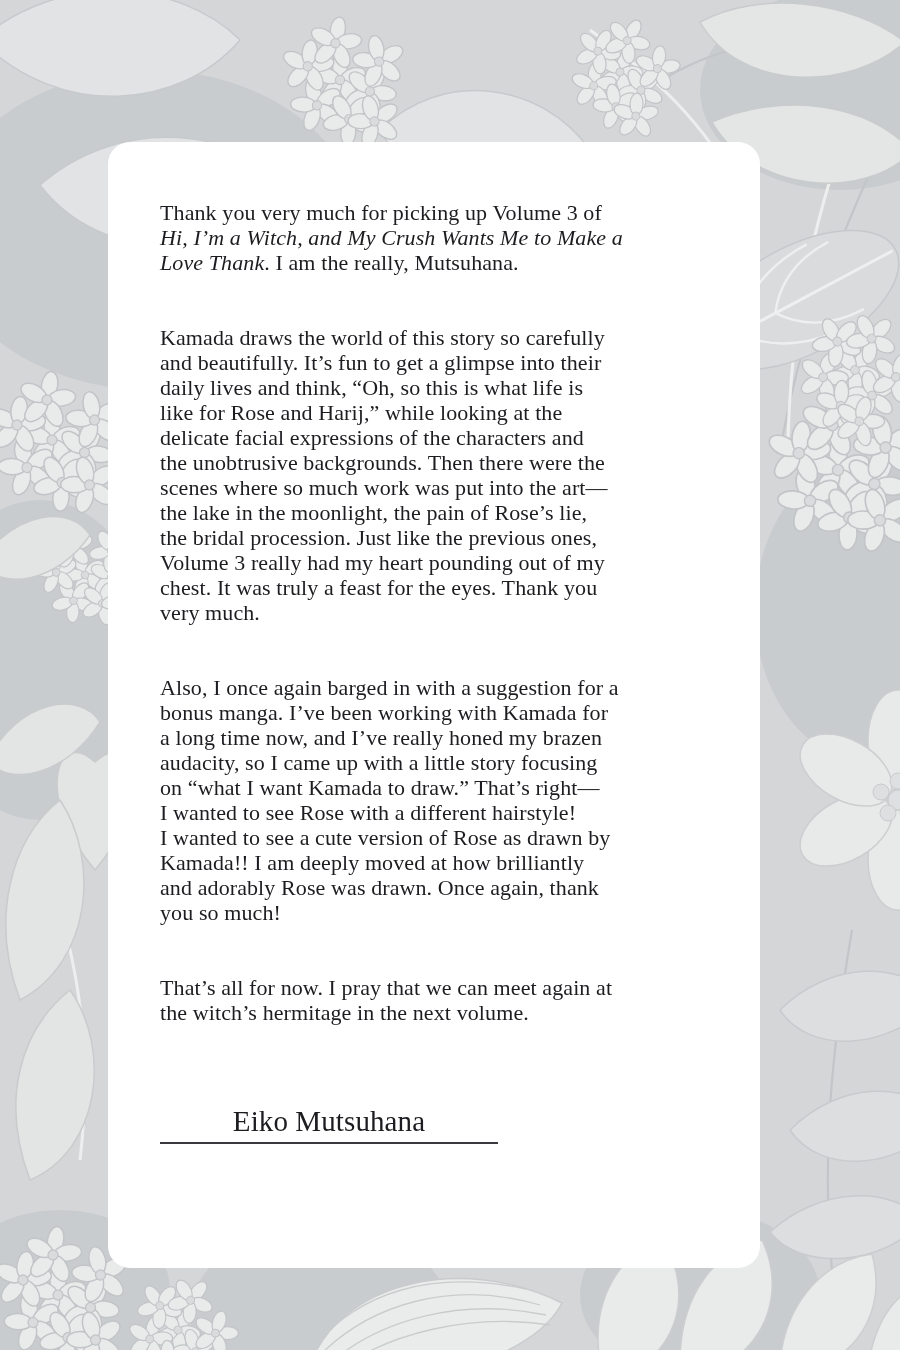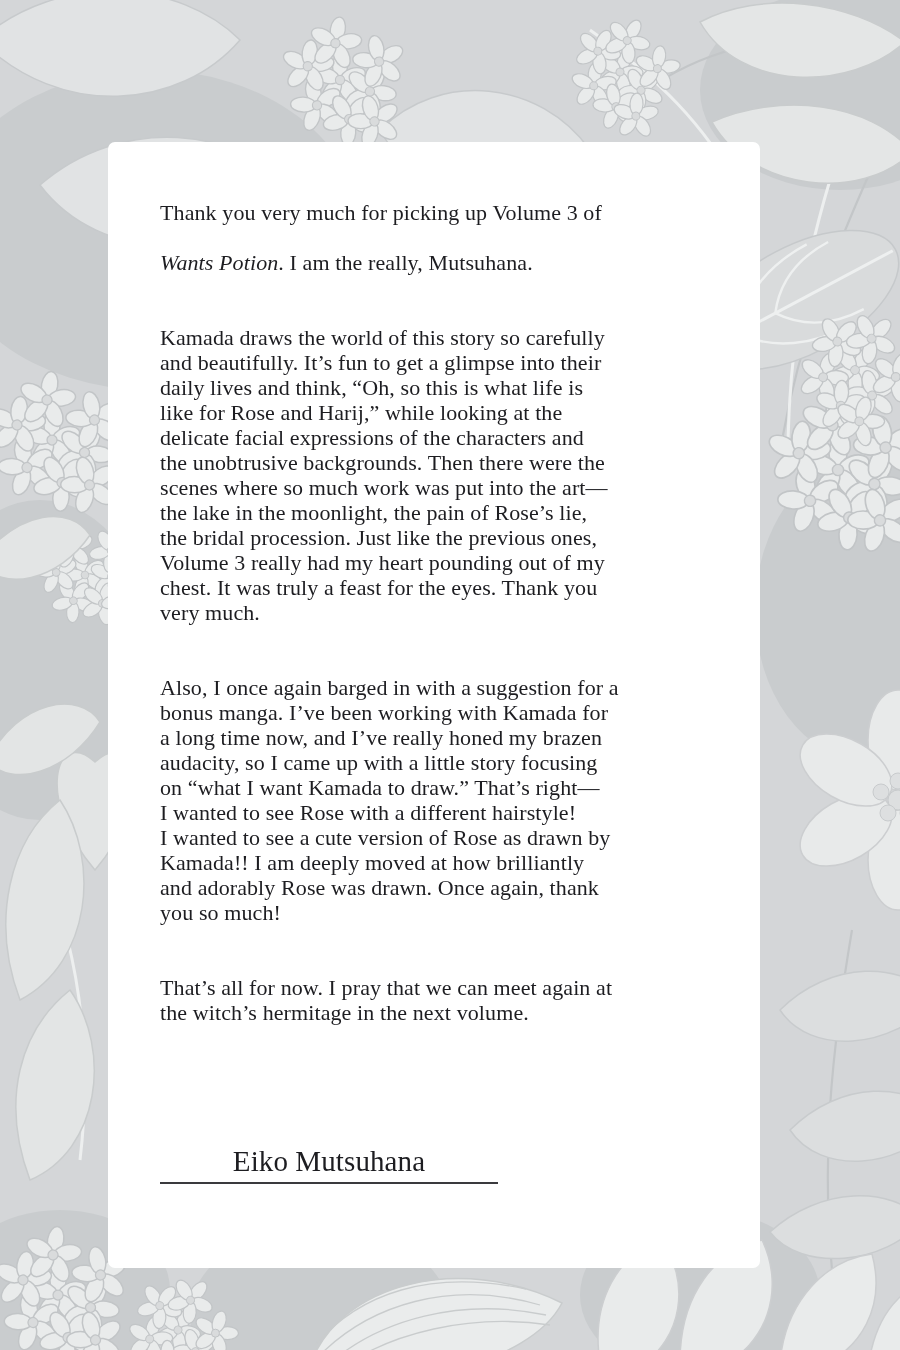--- a/index.html
+++ b/index.html
@@ -12,39 +12,39 @@
   .bg {
     position: absolute; left: 0; top: 0;
     width: 900px; height: 1350px;
     display: block;
   }
   .card {
     position: absolute;
     left: 108px; top: 142px;
     width: 652px; height: 1126px;
     background: #ffffff;
-    border-radius: 7px;
+    border-radius: 22px;
   }
   .content {
     position: absolute;
     left: 52px; top: 58px;
     width: 564px;
     color: #1d1d21;
     font-size: 22px;
     line-height: 25px;
     letter-spacing: 0.1px;
   }
   .para {
     margin: 0 0 50px 0;
     white-space: pre-line;
   }
   .para:last-of-type { margin-bottom: 4px; }
   .book-title { font-style: italic; }
   .signature-block {
-    margin-top: 120px;
+    margin-top: 80px;
     width: 338px;
     text-align: center;
     font-size: 29px;
     line-height: 32px;
     padding-bottom: 5px;
     border-bottom: 2px solid #3a3a3e;
     white-space: nowrap;
   }
 </style>
 </head>
@@ -176,21 +176,21 @@
     <path d="M600,1362 C590,1300 620,1254 660,1240 C692,1280 682,1340 640,1366 Z"></path>
     <path d="M680,1362 C680,1294 716,1250 762,1240 C786,1290 766,1346 720,1366 Z"></path>
     <path d="M780,1362 C786,1300 826,1260 872,1254 C886,1306 862,1350 816,1368 Z"></path>
     <path d="M870,1356 C880,1306 910,1280 942,1280 C946,1326 922,1356 890,1366 Z"></path>
   </g>
 </svg>
 
 <div class="card">
   <div class="content">
 
-    <p class="para"><span>Thank you very much for picking up Volume 3 of</span><br><br><span class="book-title">Wants Potion</span><span>. I am the really, Mutsuhana.</span></p>
+    <p class="para"><span>Thank you very much for picking up Volume 3 of</span><br><span class="book-title">Hi, I’m a Witch, and My Crush Wants Me to Make a</span><br><span class="book-title">Love Thank</span><span>. I am the really, Mutsuhana.</span></p>
 
     <p class="para">Kamada draws the world of this story so carefully
 and beautifully. It’s fun to get a glimpse into their
 daily lives and think, “Oh, so this is what life is
 like for Rose and Harij,” while looking at the
 delicate facial expressions of the characters and
 the unobtrusive backgrounds. Then there were the
 scenes where so much work was put into the art—
 the lake in the moonlight, the pain of Rose’s lie,
 the bridal procession. Just like the previous ones,

